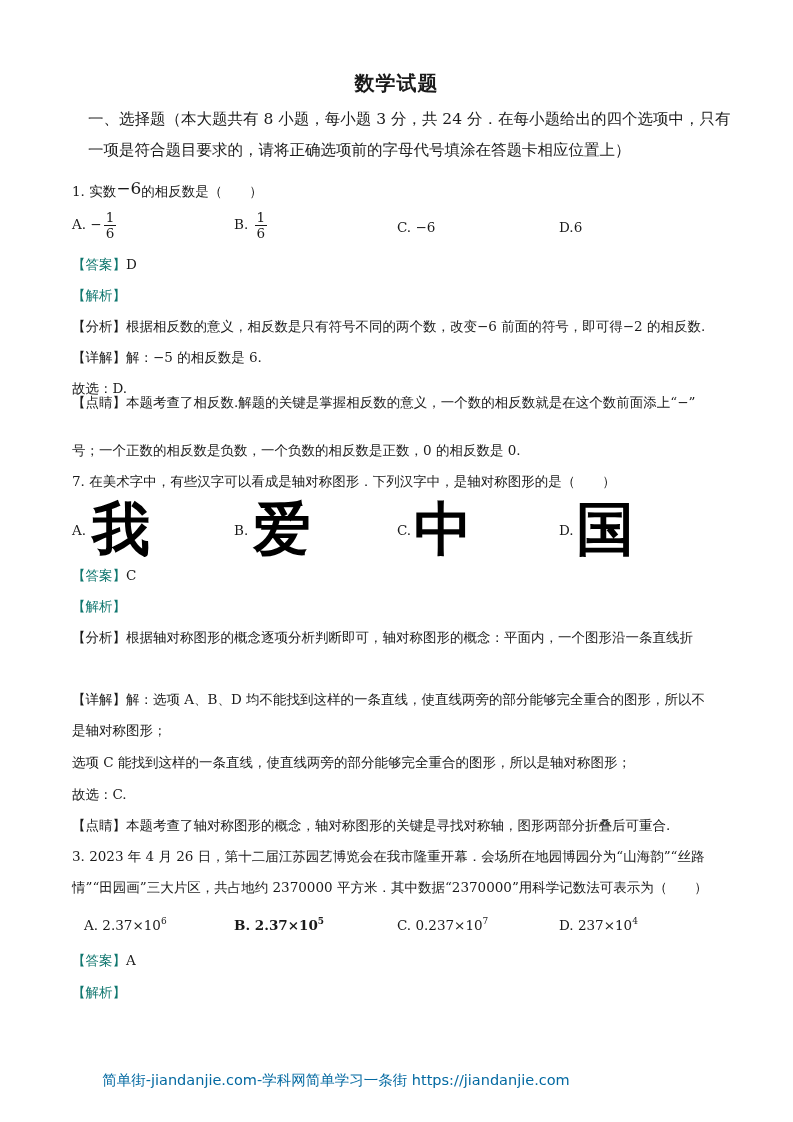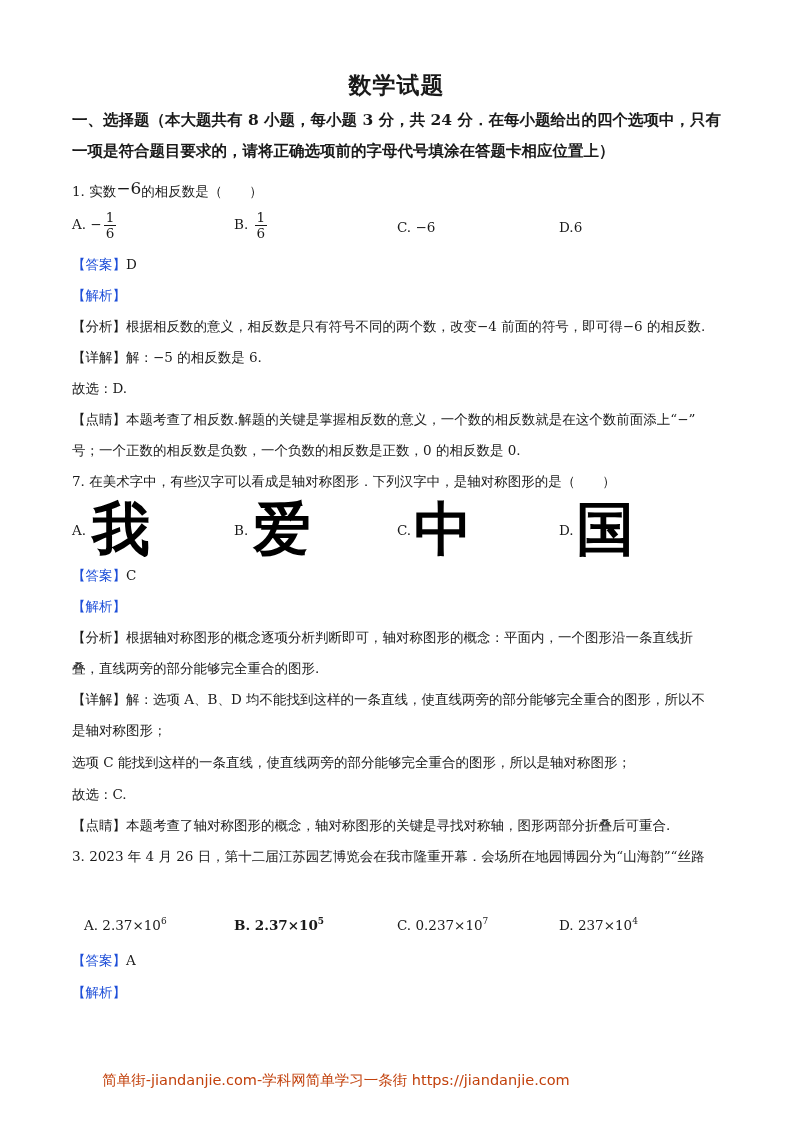--- a/index.html
+++ b/index.html
@@ -1,33 +1,33 @@
 <!DOCTYPE html>
 <html><head>
 <meta charset="utf-8">
 <style>
   html, body { margin: 0; padding: 0; background: #ffffff; }
   body { width: 793px; height: 1122px; position: relative; overflow: hidden;
          font-family: "DejaVu Serif", "Liberation Serif", serif; color: #1a1a1a; }
   .page { position: absolute; left: 0; top: 0; width: 793px; height: 1122px; }
   .title { position: absolute; top: 70px; left: 0; width: 793px; text-align: center;
-           font-size: 23px; font-weight: bold; letter-spacing: 1px; }
-  .section-head { position: absolute; left: 72px; width: 650px; font-size: 15.5px; font-weight: bold;
+           font-size: 20px; font-weight: bold; letter-spacing: 1px; }
+  .section-head { position: absolute; left: 88px; width: 650px; font-size: 15.5px; font-weight: normal;
                   line-height: 31px; top: 104px; }
   .line { position: absolute; left: 72px; font-size: 13.5px; white-space: nowrap; }
-  .blue { color: #1d4ed8; }
+  .blue { color: #0f766e; }
   .opt { position: absolute; font-size: 13.5px; white-space: nowrap; }
   .frac { display: inline-block; vertical-align: middle; text-align: center; line-height: 1.1; margin-left: 2px; }
   .frac .num { display: block; border-bottom: 1px solid #1a1a1a; padding: 0 2px; }
   .frac .den { display: block; padding: 0 2px; }
   .big-char { position: absolute; font-family: "DejaVu Sans", sans-serif; font-weight: bold; font-size: 58px;
               line-height: 58px; color: #000; top: 500px; }
   sup { font-size: 9px; vertical-align: 6px; }
   .footer { position: absolute; top: 1071px; left: 0; width: 672px; text-align: center;
-            font-family: "DejaVu Sans", sans-serif; font-size: 14.5px; color: #c2410c; }
+            font-family: "DejaVu Sans", sans-serif; font-size: 14.5px; color: #0369a1; }
   .neg6 { font-size: 17px; vertical-align: 2px; }
 </style>
 </head>
 <body>
 
 <div class="page">
 
   <div class="title">数学试题</div>
 
   <div class="section-head">
@@ -52,50 +52,50 @@
     <span>−6</span>
   </div>
   <div class="opt" style="left:559px; top:219px;">
     <span>D.</span><span>6</span>
   </div>
 
   <div class="line" style="top:256px;">
     <span class="blue">【答案】</span><span>D</span>
   </div>
   <div class="line blue" style="top:287px;">【解析】</div>
-  <div class="line" style="top:318px;">【分析】根据相反数的意义，相反数是只有符号不同的两个数，改变−4 前面的符号，即可得−6 的相反数.</div>
+  <div class="line" style="top:318px;">【分析】根据相反数的意义，相反数是只有符号不同的两个数，改变−6 前面的符号，即可得−2 的相反数.</div>
   <div class="line" style="top:349px;">【详解】解：−5 的相反数是 6.</div>
   <div class="line" style="top:380px;">故选：D.</div>
-  <div class="line" style="top:411px;">【点睛】本题考查了相反数.解题的关键是掌握相反数的意义，一个数的相反数就是在这个数前面添上“−”</div>
+  <div class="line" style="top:394px;">【点睛】本题考查了相反数.解题的关键是掌握相反数的意义，一个数的相反数就是在这个数前面添上“−”</div>
   <div class="line" style="top:442px;">号；一个正数的相反数是负数，一个负数的相反数是正数，0 的相反数是 0.</div>
 
   <div class="line" style="top:473px;">7. 在美术字中，有些汉字可以看成是轴对称图形．下列汉字中，是轴对称图形的是（　　）</div>
 
   <div class="opt" style="left:72px; top:522px;">A.</div>
   <div class="big-char" style="left:92px;">我</div>
   <div class="opt" style="left:234px; top:522px;">B.</div>
   <div class="big-char" style="left:253px;">爱</div>
   <div class="opt" style="left:397px; top:522px;">C.</div>
   <div class="big-char" style="left:414px;">中</div>
   <div class="opt" style="left:559px; top:522px;">D.</div>
   <div class="big-char" style="left:576px;">国</div>
 
   <div class="line" style="top:567px;">
     <span class="blue">【答案】</span><span>C</span>
   </div>
   <div class="line blue" style="top:598px;">【解析】</div>
   <div class="line" style="top:629px;">【分析】根据轴对称图形的概念逐项分析判断即可，轴对称图形的概念：平面内，一个图形沿一条直线折</div>
-  <div class="line" style="top:660px;">叠，直线两旁的部分能够完全重合的图形.</div>
   <div class="line" style="top:691px;">【详解】解：选项 A、B、D 均不能找到这样的一条直线，使直线两旁的部分能够完全重合的图形，所以不</div>
   <div class="line" style="top:722px;">是轴对称图形；</div>
   <div class="line" style="top:754px;">选项 C 能找到这样的一条直线，使直线两旁的部分能够完全重合的图形，所以是轴对称图形；</div>
   <div class="line" style="top:786px;">故选：C.</div>
   <div class="line" style="top:817px;">【点睛】本题考查了轴对称图形的概念，轴对称图形的关键是寻找对称轴，图形两部分折叠后可重合.</div>
 
   <div class="line" style="top:848px;">3. 2023 年 4 月 26 日，第十二届江苏园艺博览会在我市隆重开幕．会场所在地园博园分为“山海韵”“丝路</div>
+  <div class="line" style="top:879px;">情”“田园画”三大片区，共占地约 2370000 平方米．其中数据“2370000”用科学记数法可表示为（　　）</div>
 
   <div class="opt" style="left:72px; top:916px;margin-left:12px;">
     <span>A.</span>
     <span>2.37×10</span><sup>6</sup>
   </div>
   <div class="opt" style="left:234px; top:916px;font-weight:bold;">
     <span>B.</span>
     <span>2.37×10</span><sup>5</sup>
   </div>
   <div class="opt" style="left:397px; top:916px;">

